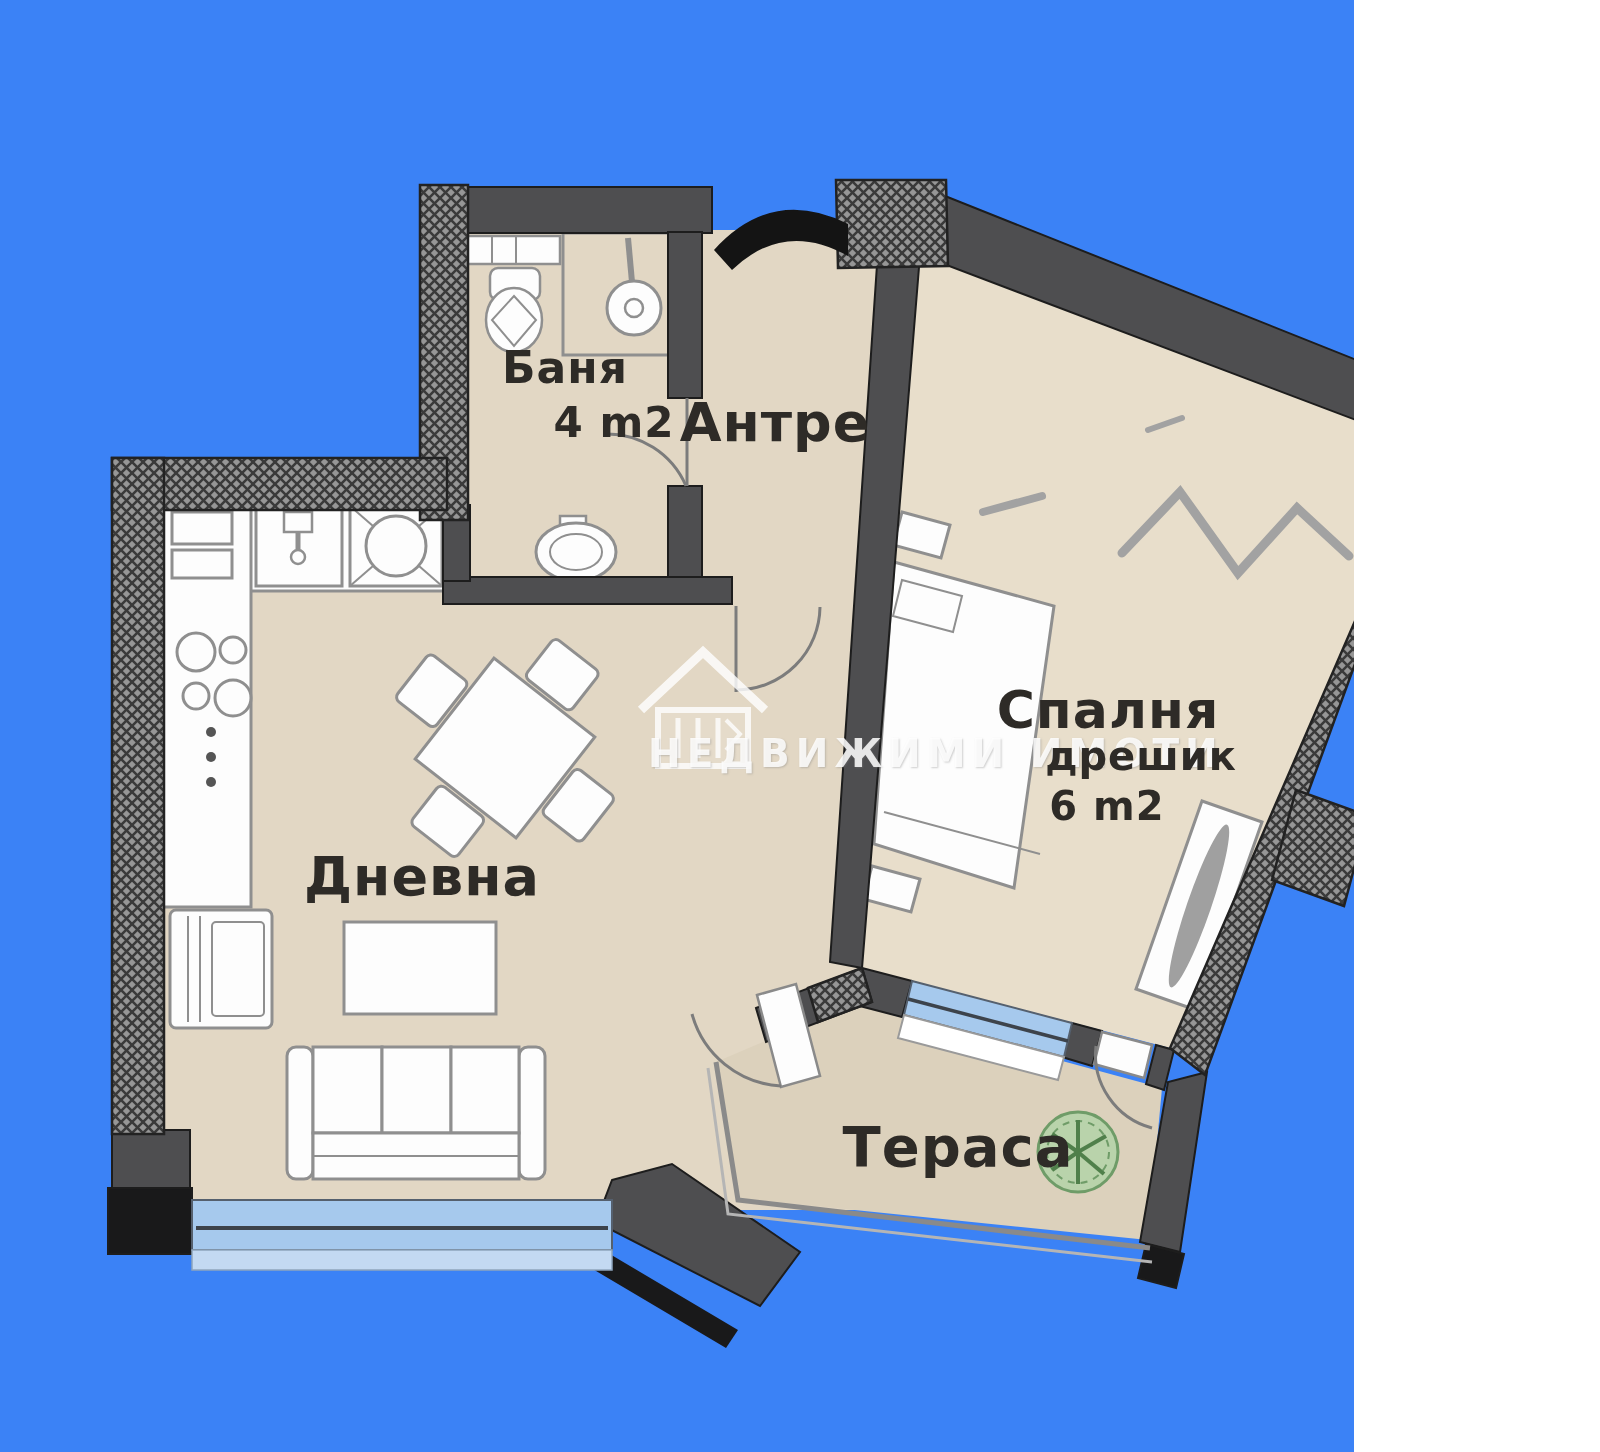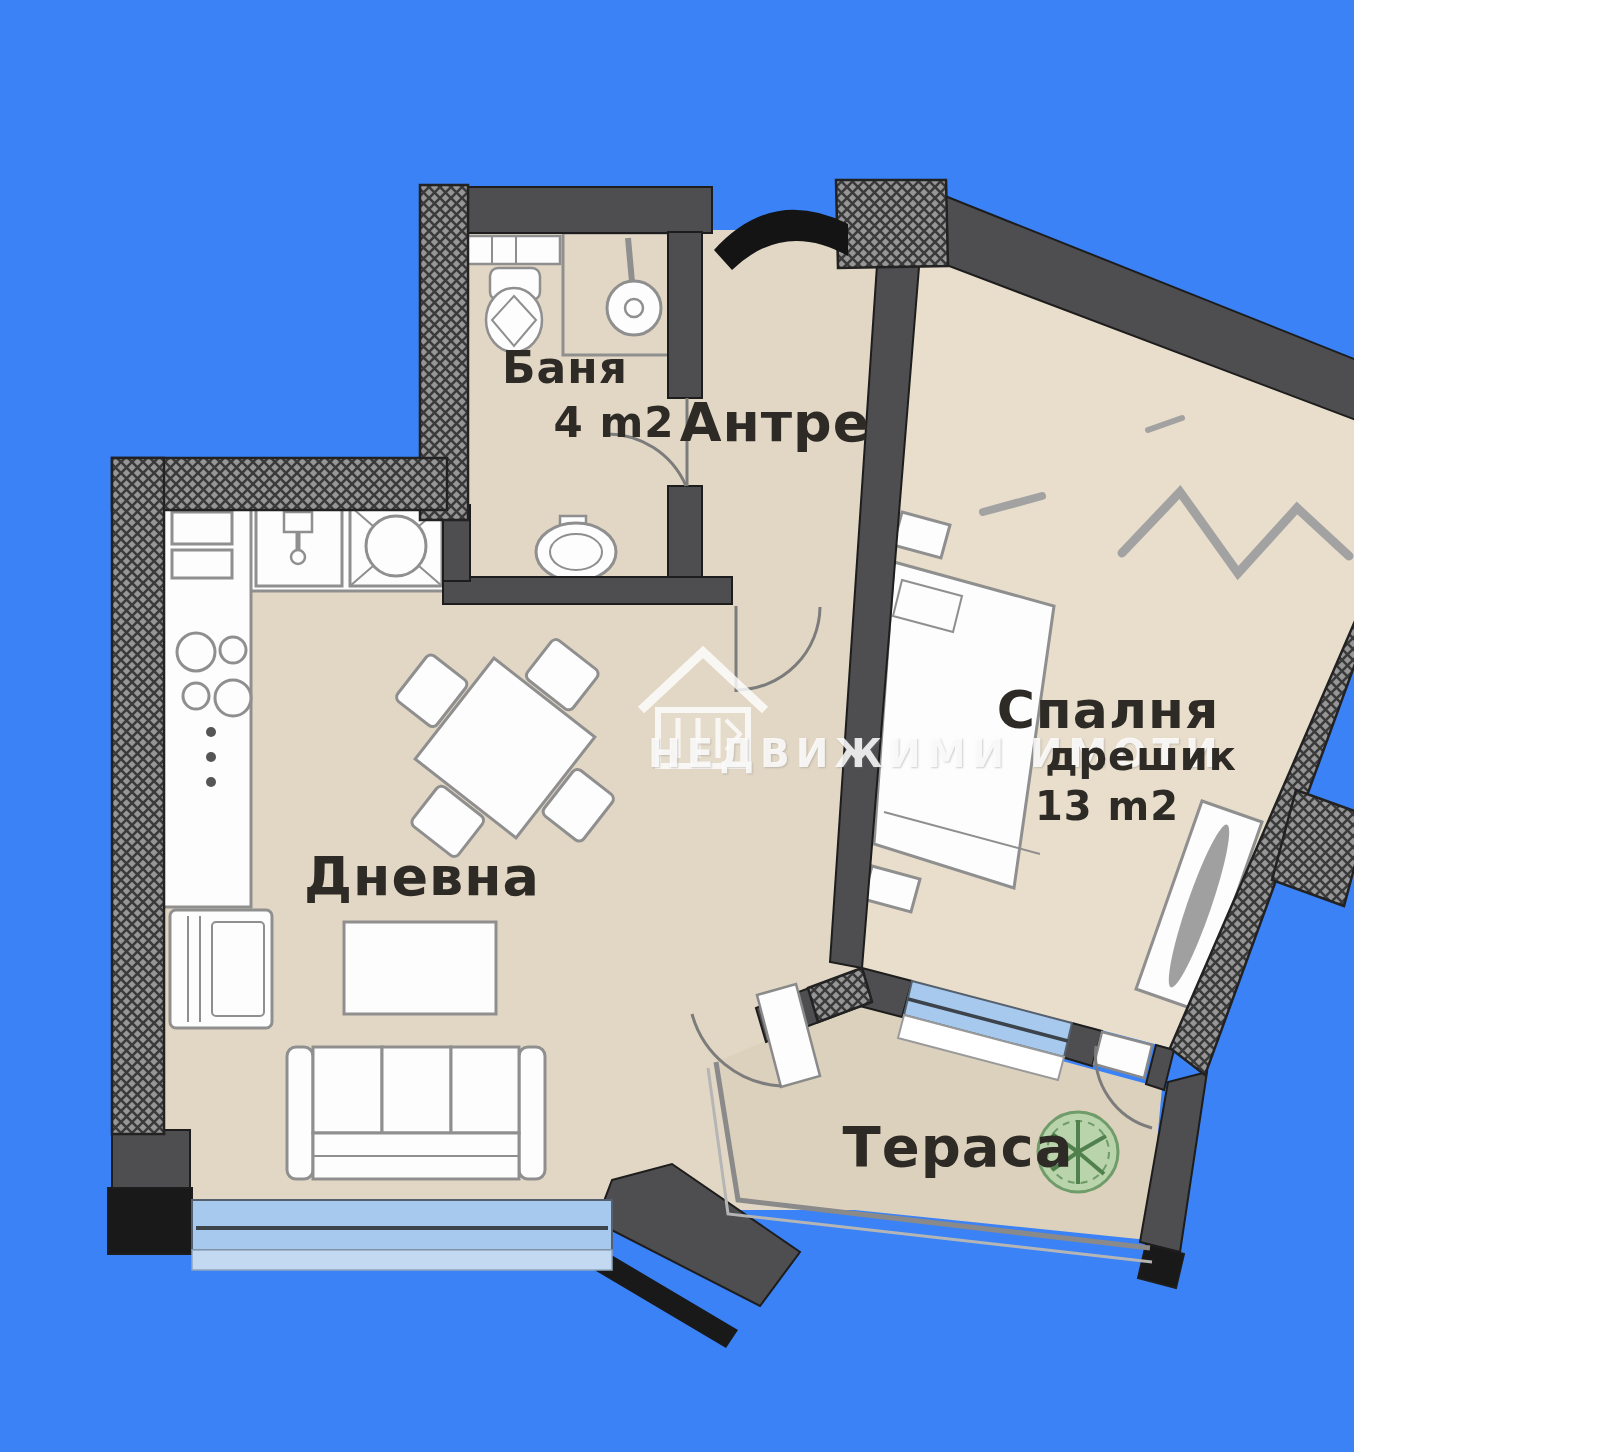--- a/index.html
+++ b/index.html
@@ -231,21 +231,21 @@
     </g>
   </svg>
 
   <div class="room-label" style="left:565px;top:346px;font-size:44px;">Баня</div>
   <div class="room-label" style="left:567px;top:402px;font-size:42px;margin-left:47px;">4 m2</div>
 
   <div class="room-label" style="left:775px;top:396px;font-size:54px;">Антре</div>
 
   <div class="room-label" style="left:1108px;top:684px;font-size:52px;">Спалня</div>
   <div class="room-label" style="left:1105px;top:736px;font-size:40px;margin-left:36px;">дрешик</div>
-  <div class="room-label" style="left:1107px;top:786px;font-size:40px;">13 m2</div>
+  <div class="room-label" style="left:1107px;top:786px;font-size:40px;">6 m2</div>
 
   <div class="room-label" style="left:422px;top:850px;font-size:54px;">Дневна</div>
 
   <div class="room-label" style="left:958px;top:1119px;font-size:56px;">Тераса</div>
 
   <div class="wm wm-tagline">НЕДВИЖИМИ ИМОТИ</div>
 
 </div>
 
 </body></html>

